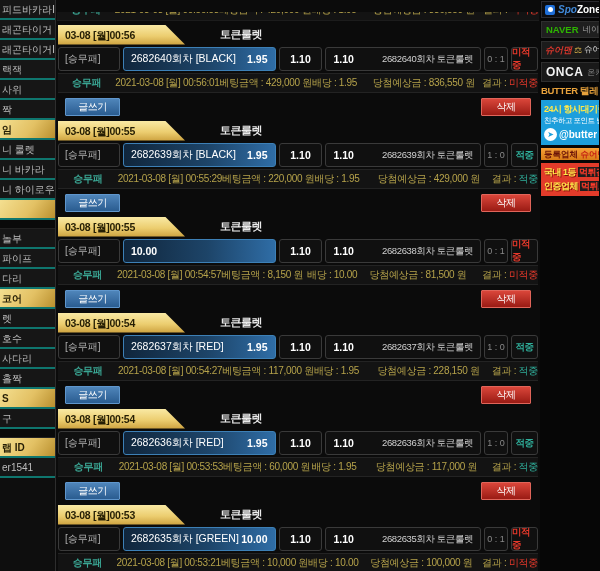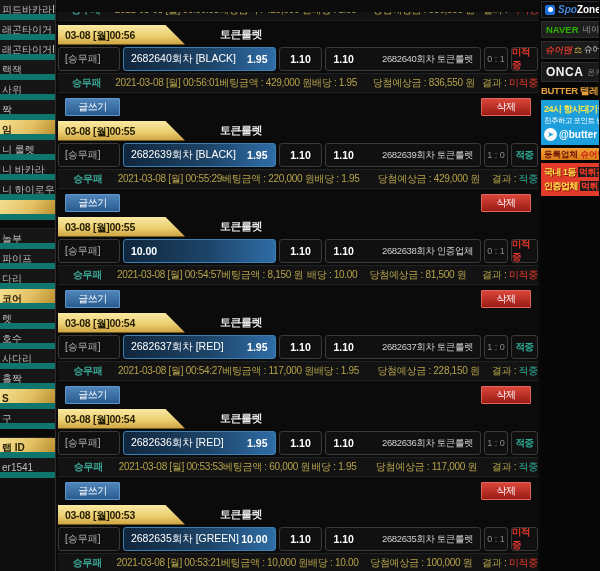--- a/index.html
+++ b/index.html
@@ -3,21 +3,21 @@
 <meta charset="utf-8">
 <style>
   * { margin:0; padding:0; box-sizing:border-box; }
   html,body { width:600px; height:571px; overflow:hidden; background:#060606;
     font-family:"Liberation Sans","DejaVu Sans",sans-serif; }
   .app { display:flex; width:600px; height:571px; }
 
   
   .sidebar-left { width:56px; flex-shrink:0; background:#0e0e0e; border-right:1px solid #2d2d2d; overflow:hidden; }
   .side-item { height:20px; line-height:20px; font-size:10px; color:#bdbdbd;
-    border-bottom:6px solid #0f766e; background:#161616; padding-left:2px;
+    border-bottom:2px solid #0f766e; background:#161616; padding-left:2px;
     white-space:nowrap; overflow:hidden; cursor:pointer; }
   .side-item.sel { background:linear-gradient(125deg,#f4df90 0%,#e3c164 55%,#b98f2e 100%);
     color:#241d04; font-weight:bold; }
   .side-gap { height:9px; background:#0a0a0a; border-bottom:1px solid #222; }
 
   
   main { width:484px; flex-shrink:0; background:#0b0b0b; padding:12px 1px; }
   .sliver { height:9px; overflow:hidden; border-bottom:1px solid #1c1c1c; }
   .sliver .detail-row { margin-top:-12px; border:none; }
 
@@ -221,21 +221,21 @@
       <div class="block-title">토큰룰렛</div>
     </div>
     <div class="bet-row">
       <div class="box bet-label">[승무패]</div>
       <div class="box pick">
         <span class="pick-odds">10.00</span>
       </div>
       <div class="box odds2">1.10</div>
       <div class="box group">
         <span class="g-odds">1.10</span>
-        <span class="g-match">2682638회차 인증업체</span>
+        <span class="g-match">2682638회차 토큰룰렛</span>
       </div>
       <div class="box score">0 : 1</div>
       <div class="box result miss">미적중</div>
     </div>
     <div class="detail-row">
       <span class="d-wdl">승무패</span>
       <span class="d-date">2021-03-08 [월] 00:54:57</span>
       <span class="d-amt">베팅금액 : 8,150 원</span>
       <span class="d-odds">배당 : 10.00</span>
       <span class="d-exp">당첨예상금 : 81,500 원</span>

